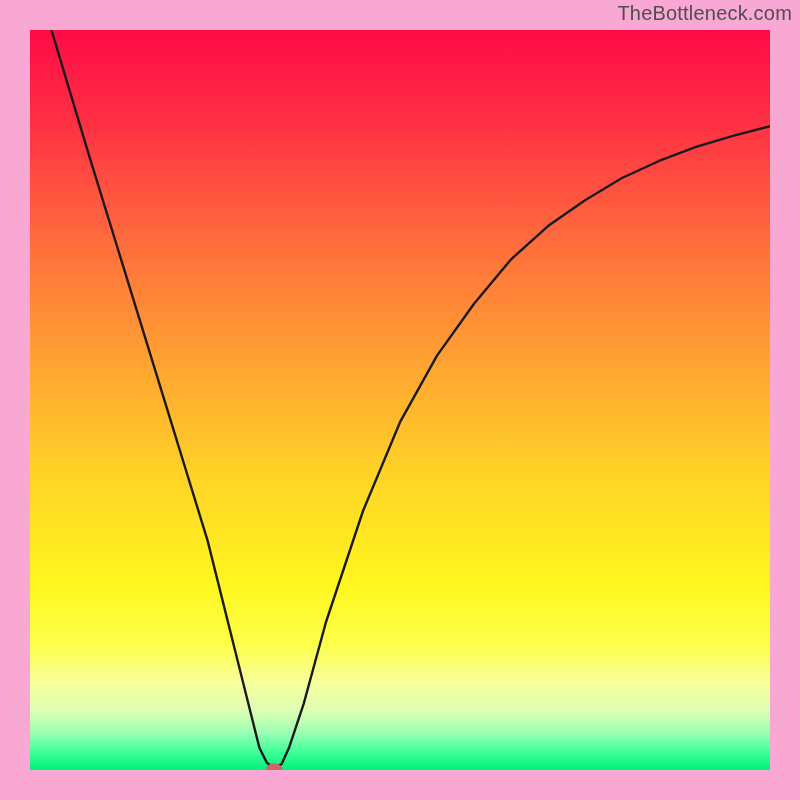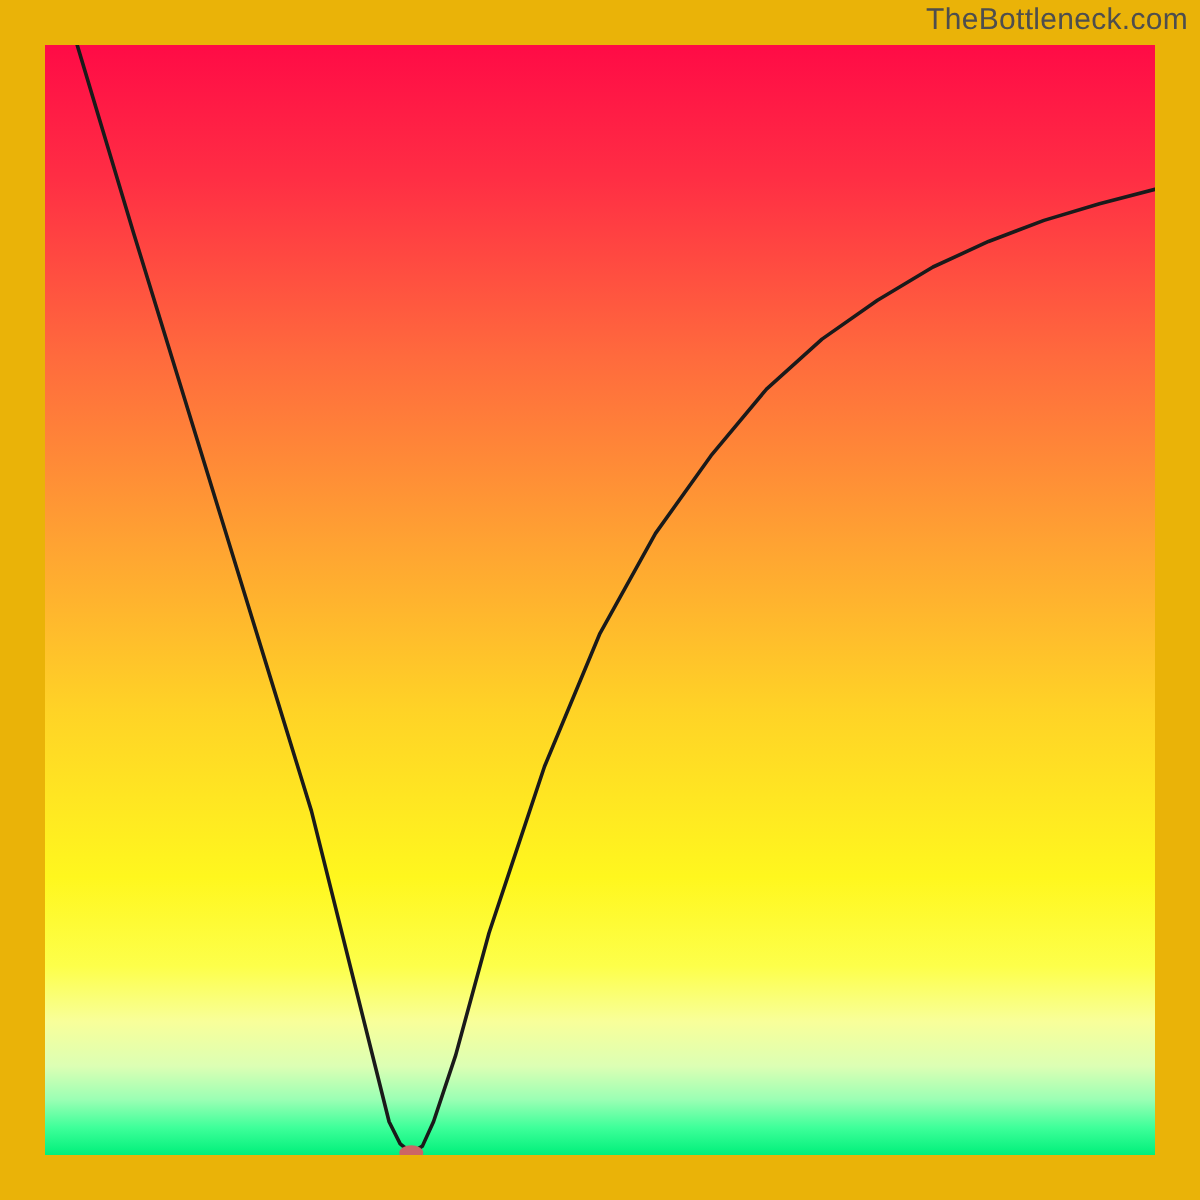--- a/index.html
+++ b/index.html
@@ -8,21 +8,21 @@
     width: 800px;
     height: 800px;
     background: #000;
     font-family: Arial, Helvetica, sans-serif;
     overflow: hidden;
   }
   .frame {
     position: relative;
     width: 800px;
     height: 800px;
-    background: #eab308;
+    background: #f9a8d4;
   }
   .watermark {
     position: absolute;
     top: 2px;
     right: 8px;
     color: #4e4e4e;
     font-size: 20px;
     font-weight: 500;
     letter-spacing: 0.2px;
     z-index: 5;

